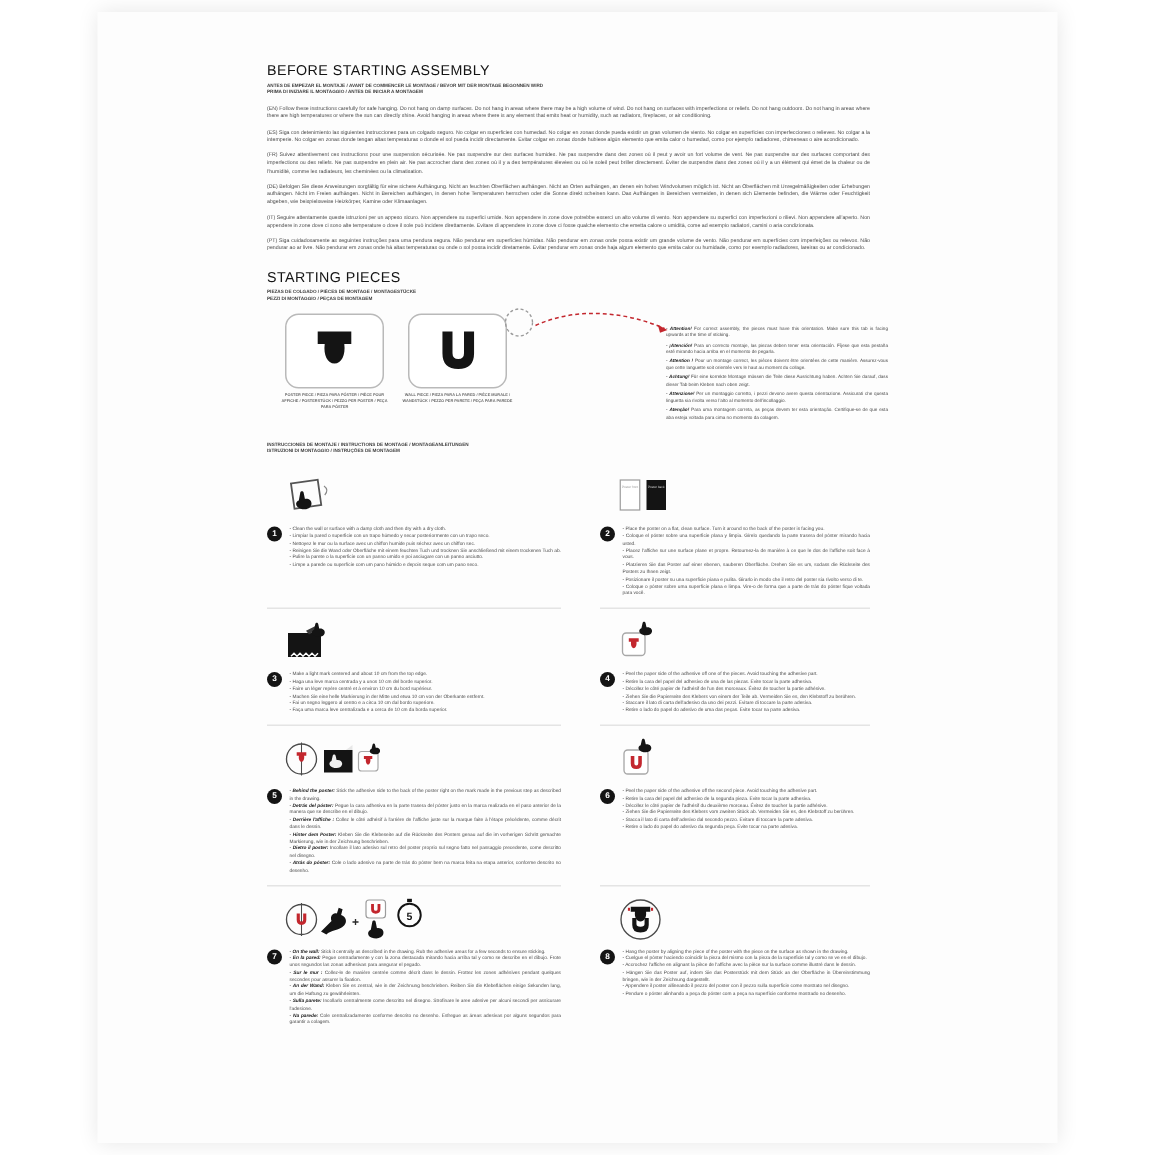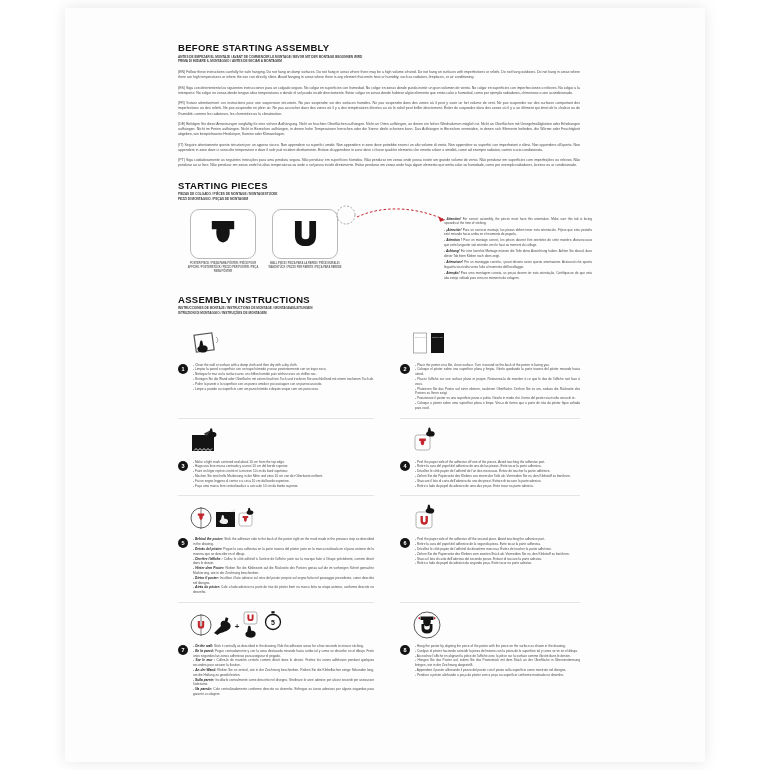--- a/index.html
+++ b/index.html
@@ -1,21 +1,21 @@
 <!DOCTYPE html>
 <html><head>
 <meta charset="utf-8">
 <style>
   html,body{margin:0;padding:0;width:770px;height:770px;background:#ffffff;overflow:hidden;
     font-family:"Liberation Sans", sans-serif;}
   .page{position:relative;width:640px;height:754px;margin:8px auto 0 auto;background:#fdfdfd;
     box-shadow:0 0 14px rgba(0,0,0,.10);box-sizing:border-box;
     padding:34px 125px 0 113px;}
   
-  .section-title{font-size:9.5px;font-weight:bold;color:#141414;letter-spacing:.3px;margin:0 0 1.5px 0;}
+  .section-title{font-size:9.5px;font-weight:normal;color:#141414;letter-spacing:.3px;margin:0 0 1.5px 0;}
   .section-sub{font-size:3.1px;font-weight:bold;color:#3d3d3d;line-height:1.55;margin:0 0 6px 0;}
   .section-sub div{white-space:nowrap;}
   
   .para{font-size:3.5px;color:#4a4a4a;line-height:1.5;text-align:justify;margin:0 0 5px 0;}
   
   .hang-section{margin-top:11px;}
   .pieces-row{position:relative;display:flex;gap:16px;margin:7px 0 0 12px;min-height:72px;}
   .piece-col{display:flex;flex-direction:column;align-items:center;width:66px;}
   .piece-card{width:64px;height:48px;border:1px solid #b9b9b9;border-radius:9px;background:#fff;
     display:flex;align-items:center;justify-content:center;}
@@ -111,21 +111,20 @@
             <span class="lead">Attenzione!</span><span> Per un montaggio corretto, i pezzi devono avere questa orientazione. Assicurati che questa linguetta sia rivolta verso l'alto al momento dell'incollaggio.</span>
           </div>
           <div class="attn-line">
             <span class="lead">Atenção!</span><span> Para uma montagem correta, as peças devem ter esta orientação. Certifique-se de que esta aba esteja voltada para cima no momento da colagem.</span>
           </div>
         </div>
     </div>
   </div>
 
   <div class="asm-section">
-    <h1 class="section-title">ASSEMBLY INSTRUCTIONS</h1>
     <div class="section-sub">
       <div>INSTRUCCIONES DE MONTAJE / INSTRUCTIONS DE MONTAGE / MONTAGEANLEITUNGEN</div>
       <div>ISTRUZIONI DI MONTAGGIO / INSTRUÇÕES DE MONTAGEM</div>
     </div>
 
     <div class="steps-grid">
 
       <div class="step row-divide">
         <div class="step-icons">
           <svg width="34" height="28" viewBox="0 0 34 28">

